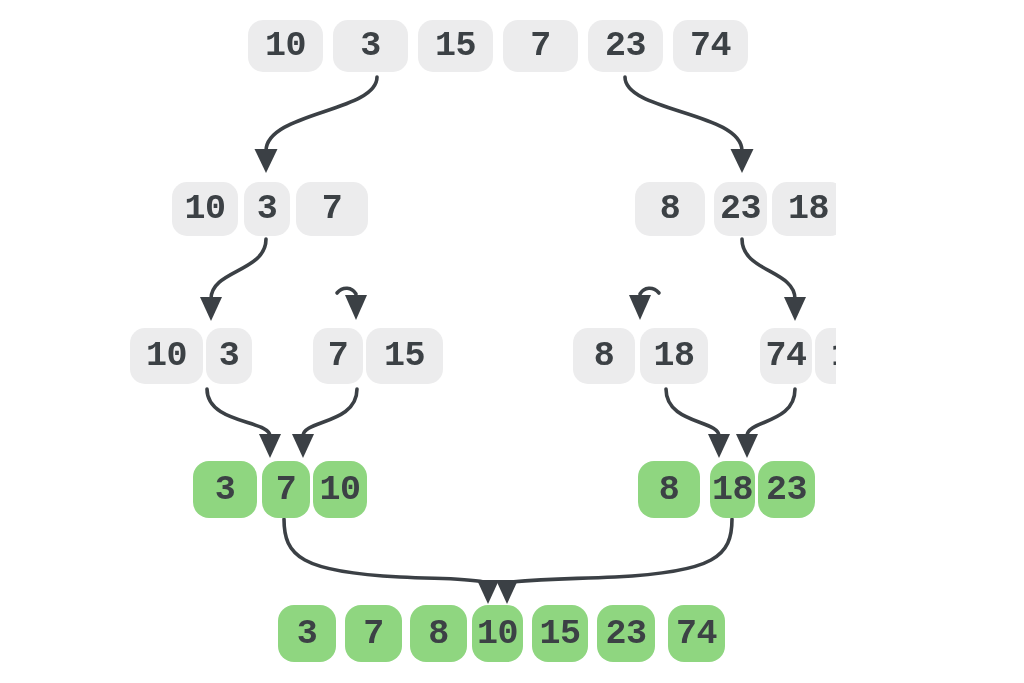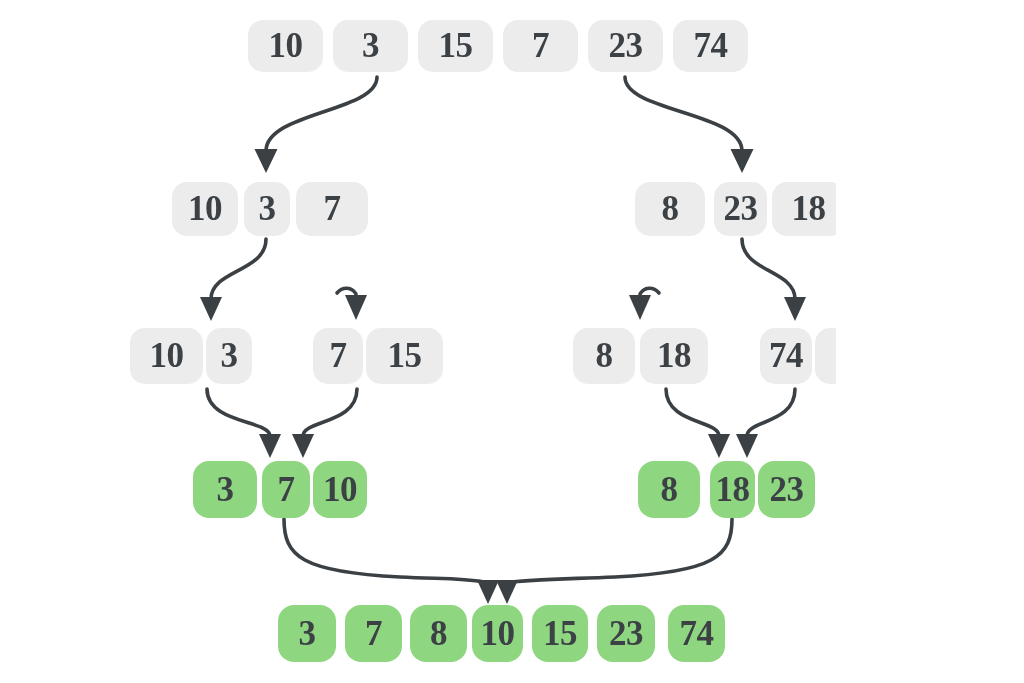--- a/index.html
+++ b/index.html
@@ -1,20 +1,20 @@
 <!DOCTYPE html>
 <html style="--background: #ffffff; --box-gray: #ececed; --box-green: #8fd680; --text: #3c4145; --arrow: #3b4045;"><head>
 <meta charset="utf-8">
 <style>
   html,body { margin:0; padding:0; background:#ffffff; }
   .canvas {
     position:relative;
     width:836px; height:683px;
     background:var(--background,#ffffff);
-    font-family:Liberation Serif, serif;
+    font-family:Liberation Mono, monospace;
     overflow:hidden;
   }
   .arrows { position:absolute; left:0; top:0; z-index:1; }
   .box {
     position:absolute; z-index:2;
     display:flex; align-items:center; justify-content:center;
     font-size:35px; font-weight:bold;
     color:var(--text,#3c4145);
     letter-spacing:-0.5px;
   }

